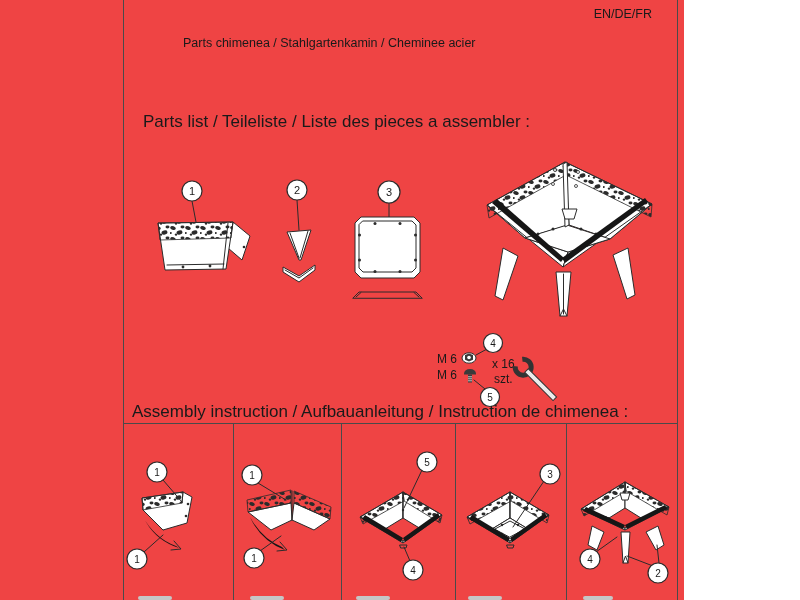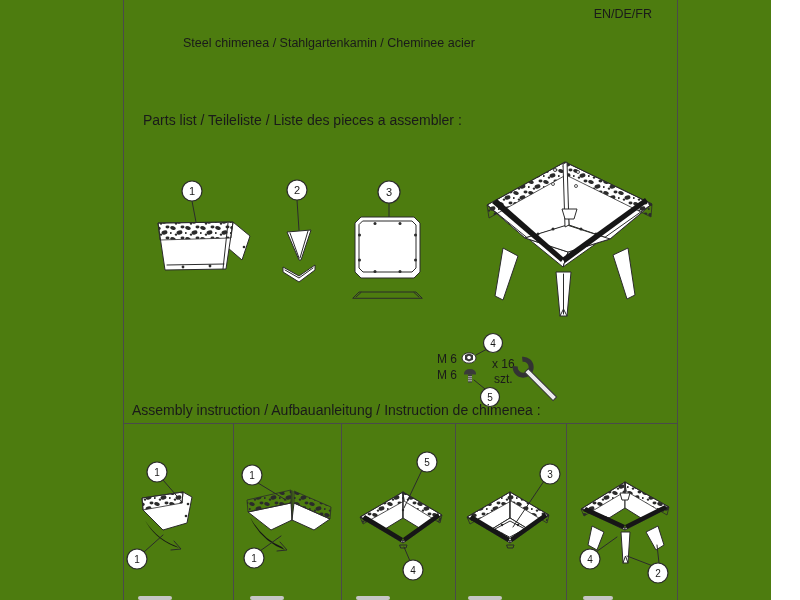--- a/index.html
+++ b/index.html
@@ -1,20 +1,20 @@
 <!DOCTYPE html>
 <html><head>
 <meta charset="utf-8">
 <style>
   html,body{margin:0;padding:0;background:#fff;}
-  .page{position:relative;width:771px;height:600px;background:#4d7c0f;
+  .page{position:relative;width:684px;height:600px;background:#ef4444;
         font-family:"Liberation Sans",sans-serif;color:#1a1a1a;overflow:hidden;}
   .vline{position:absolute;width:1px;background:#4a4a4a;}
   .hline{position:absolute;height:1px;background:#4a4a4a;}
-  .label{position:absolute;font-size:14px;white-space:nowrap;letter-spacing:0;}
+  .label{position:absolute;font-size:17px;white-space:nowrap;letter-spacing:0;}
   .label.title{font-size:12.5px;}
   svg.diag{position:absolute;overflow:visible;}
   svg text{font-family:"Liberation Sans",sans-serif;fill:#1a1a1a;}
   .co{font-size:10px;text-anchor:middle;}
   .co2{font-size:11px;text-anchor:middle;}
   .hwtxt{font-size:12px;}
   .ln{stroke:#2b2b2b;stroke-width:1;fill:none;stroke-linejoin:round;stroke-linecap:round;}
   .face{stroke:#2b2b2b;stroke-width:1;fill:#ffffff;stroke-linejoin:round;}
   .band{stroke:#2b2b2b;stroke-width:0.8;fill:url(#peb);}
   .dark{fill:#161616;stroke:none;}
@@ -37,21 +37,21 @@
         <circle cx="6" cy="9.6" r="1.2" fill="#2b2b2b"></circle>
         <circle cx="0.8" cy="8" r="1" fill="#2b2b2b"></circle>
       </pattern>
     </defs>
   </svg>
 
   <div class="vline" style="left:123px;top:0;height:600px;"></div>
   <div class="vline" style="left:677px;top:0;height:600px;"></div>
 
   <div class="label title" style="left:455px;top:7px;width:197px;text-align:right;">EN/DE/FR</div>
-  <div class="label title" style="left:183px;top:36px;">Steel chimenea / Stahlgartenkamin / Cheminee acier</div>
+  <div class="label title" style="left:183px;top:36px;">Parts chimenea / Stahlgartenkamin / Cheminee acier</div>
   <div class="label" style="left:143px;top:112px;">Parts list / Teileliste / Liste des pieces a assembler :</div>
 
   <svg class="diag" style="left:140px;top:170px;" width="130" height="120" viewBox="0 0 130 120">
     <g>
       <line class="ln" x1="52" y1="31" x2="56" y2="52"></line>
       <circle class="cocirc" cx="52" cy="21" r="10"></circle>
       <text class="co2" x="52" y="25">1</text>
     </g>
     <g>
       <polygon class="face" points="93,52 110,66 102,90 88,78"></polygon>

